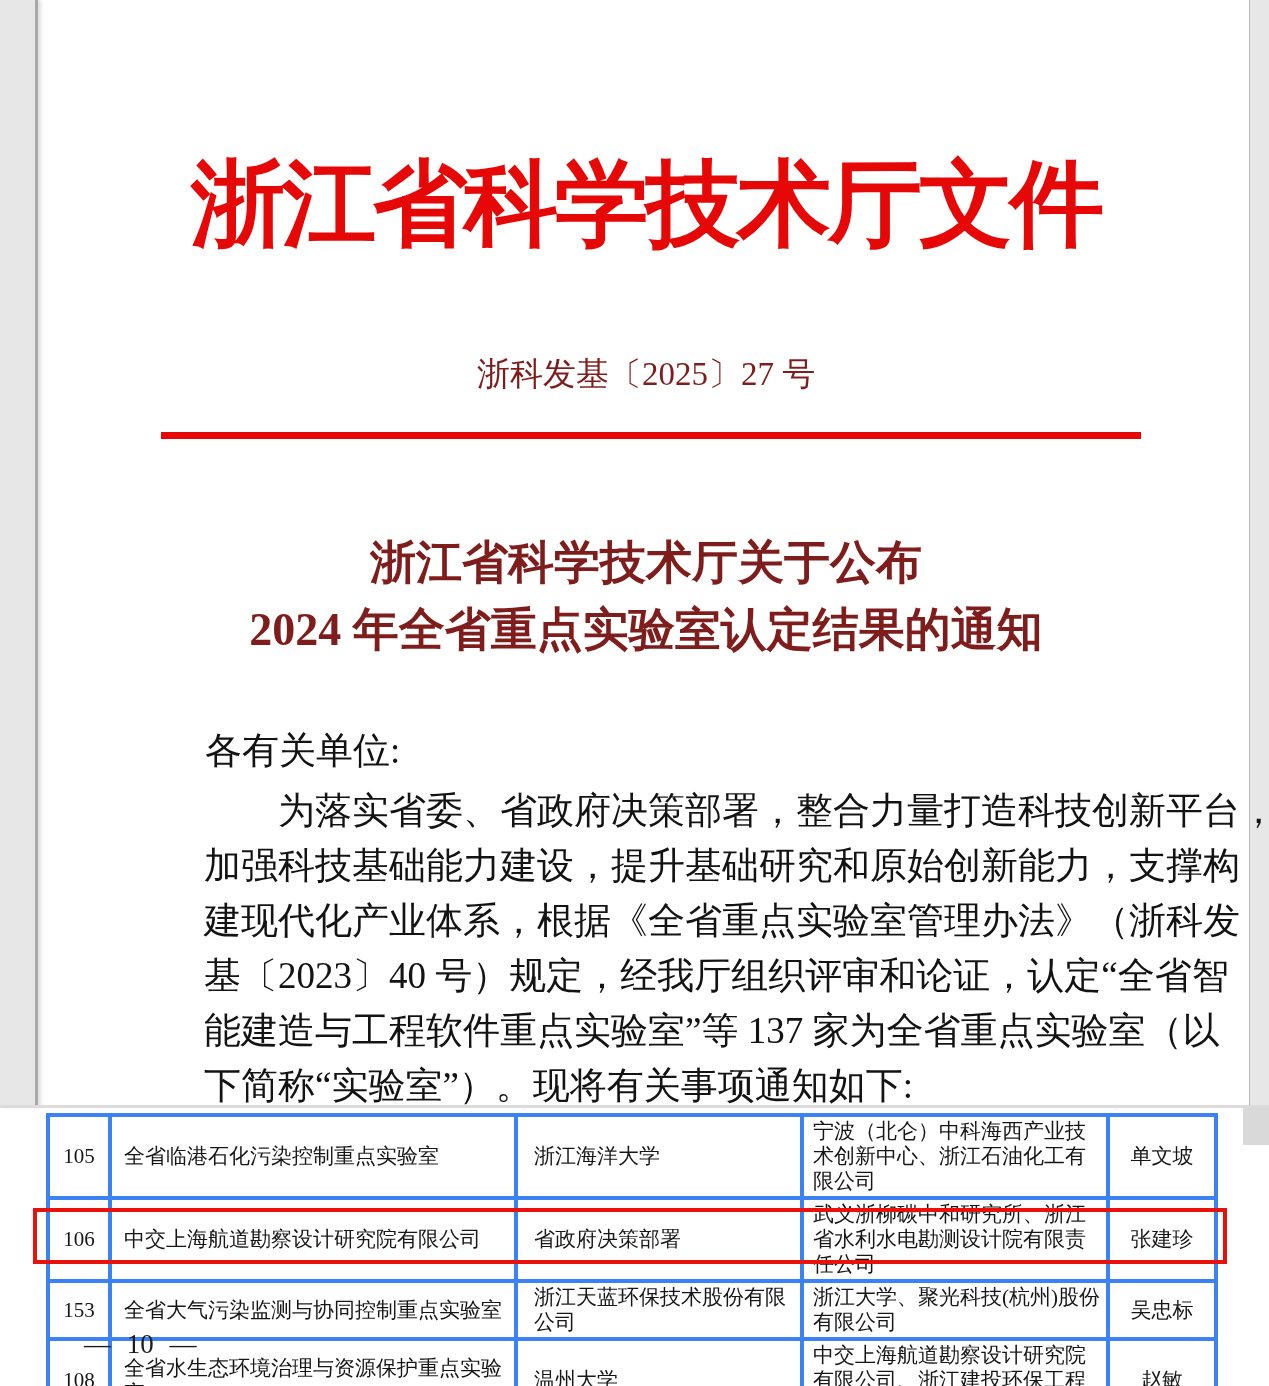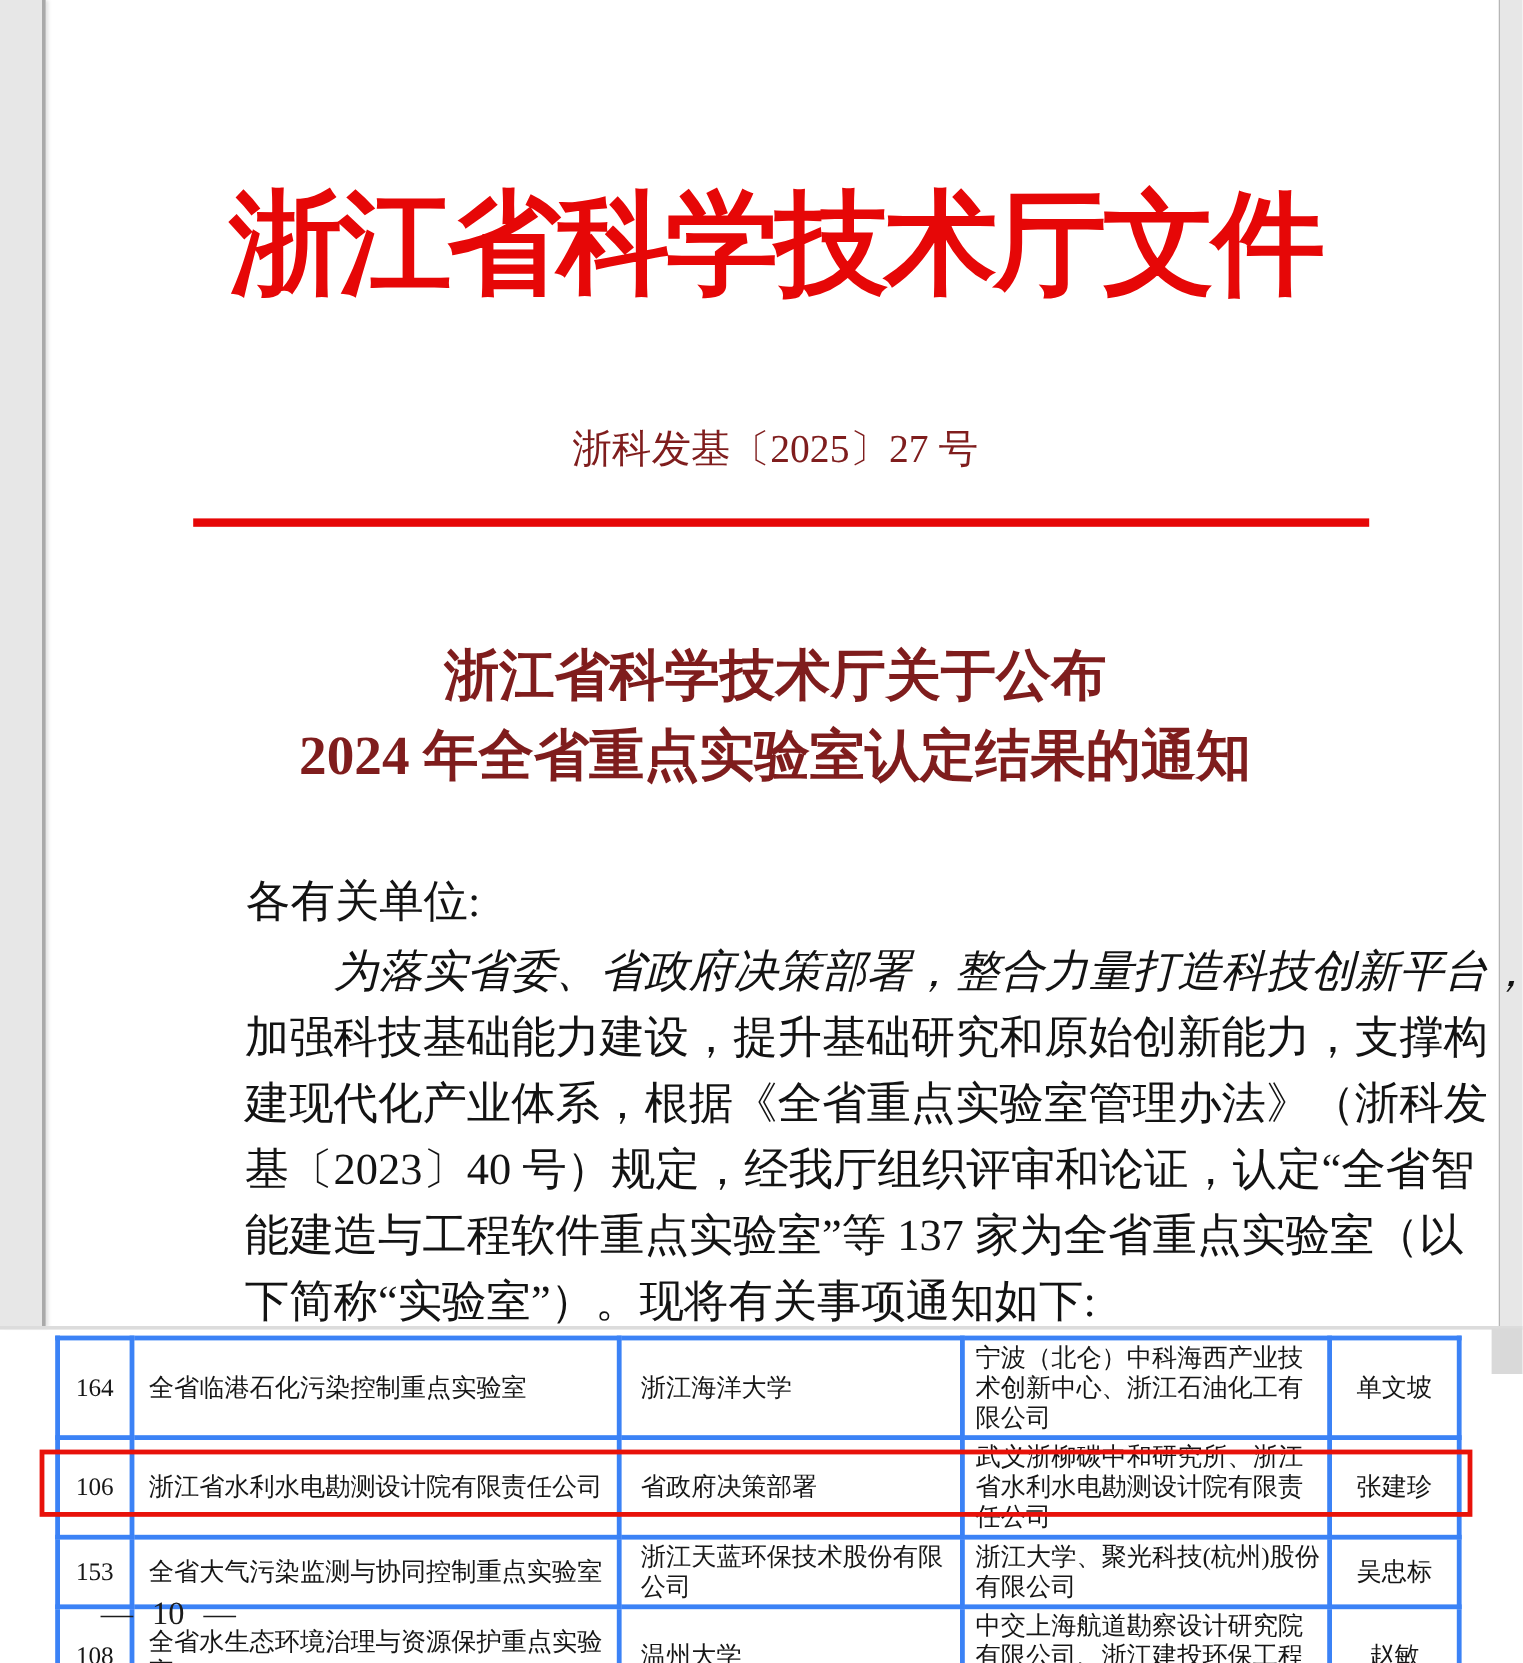--- a/index.html
+++ b/index.html
@@ -102,21 +102,21 @@
   }
   .body-line {
     height: 55px;
     line-height: 55px;
     font-size: 37px;
     color: #131313;
     text-align: justify;
     text-align-last: justify;
     white-space: nowrap;
   }
-  .body-line.first { text-indent: 74px; font-style: italic; }
+  .body-line.first { text-indent: 74px; }
   .body-line.last { text-align-last: left; white-space: normal; }
   .labs-table {
     position: absolute;
     left: 46px;
     top: 1113px;
     border-collapse: collapse;
     table-layout: fixed;
     font-size: 21px;
     color: #161616;
   }
@@ -191,29 +191,29 @@
   <table class="labs-table">
     <colgroup>
       <col class="col-no">
         <col class="col-lab">
         <col class="col-inst">
         <col class="col-partners">
         <col class="col-director">
     </colgroup>
     <tbody>
       <tr class="r105">
-        <td class="c-no">164</td>
+        <td class="c-no">105</td>
         <td class="c-lab">全省临港石化污染控制重点实验室</td>
         <td class="c-inst">浙江海洋大学</td>
         <td class="c-partners">宁波（北仑）中科海西产业技术创新中心、浙江石油化工有限公司</td>
         <td class="c-director">单文坡</td>
       </tr>
       <tr class="r106">
         <td class="c-no">106</td>
-        <td class="c-lab">浙江省水利水电勘测设计院有限责任公司</td>
+        <td class="c-lab">中交上海航道勘察设计研究院有限公司</td>
         <td class="c-inst">省政府决策部署</td>
         <td class="c-partners">武义浙柳碳中和研究所、浙江省水利水电勘测设计院有限责任公司</td>
         <td class="c-director">张建珍</td>
       </tr>
       <tr class="r107">
         <td class="c-no">153</td>
         <td class="c-lab">全省大气污染监测与协同控制重点实验室</td>
         <td class="c-inst">浙江天蓝环保技术股份有限公司</td>
         <td class="c-partners">浙江大学、聚光科技(杭州)股份有限公司</td>
         <td class="c-director">吴忠标</td>

